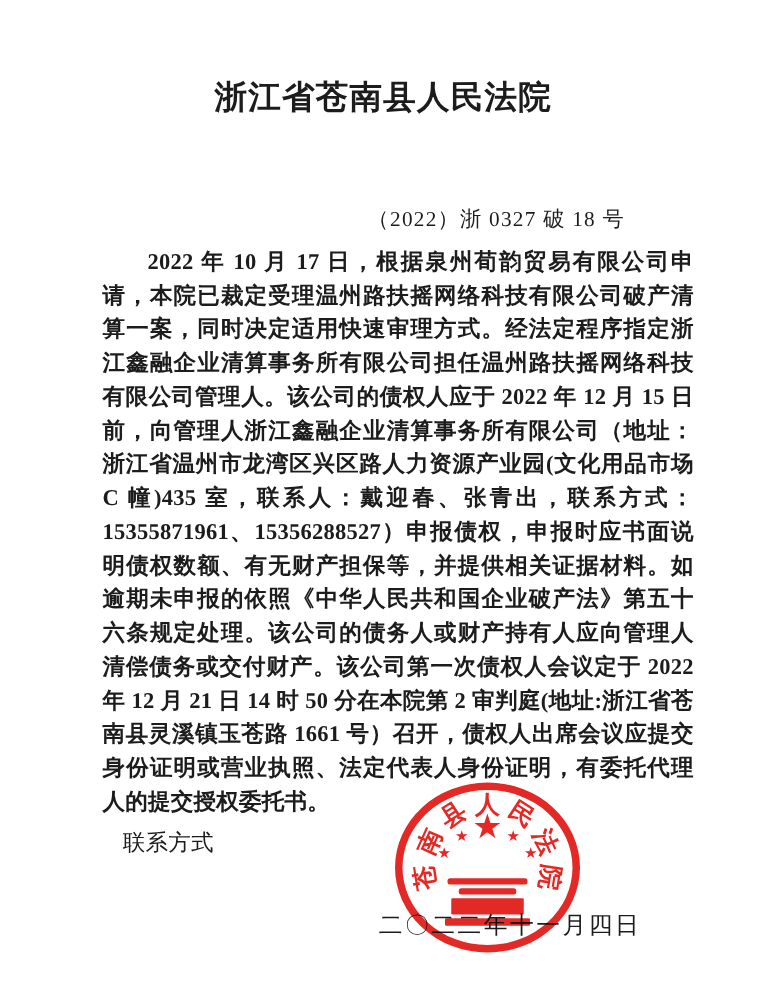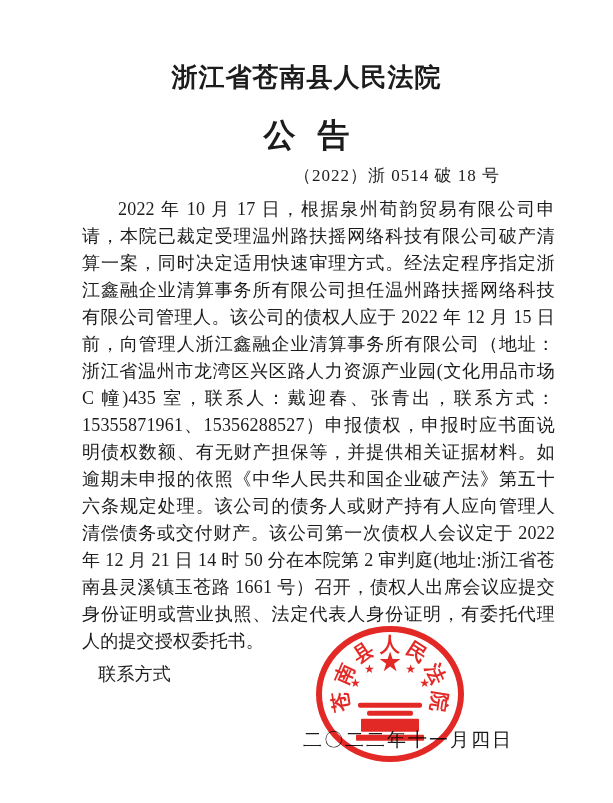--- a/index.html
+++ b/index.html
@@ -20,21 +20,21 @@
   }
   .case-number {
     position:absolute; top:164px; left:0; width:500px;
     text-align:right; font-size:17px; letter-spacing:1px;
   }
   .content {
     position:absolute; top:196px; left:82px; width:473px;
     font-size:18px; line-height:27px; letter-spacing:0.2px;
   }
   .body-text {
-    margin:0; text-align:justify; text-indent:2em;
+    margin:0; text-align:justify; text-indent:2em;font-weight:bold;
   }
   .closing { margin:6px 0 0 0; text-indent:0.9em; }
   .announce-date {
     position:absolute; left:303px; top:727px; z-index:1;
     font-size:19px; letter-spacing:2px; white-space:nowrap;
   }
   .seal {
     position:absolute; left:316px; top:626px; width:148px; height:136px;
     border:6px solid var(--seal-color); border-radius:50%;
     color:var(--seal-color); z-index:2; mix-blend-mode:multiply; opacity:0.95;
@@ -70,23 +70,22 @@
   .gate-wall  { width:58px; height:13px; background:var(--seal-color); margin:3px auto 0; border-radius:1px; }
   .gate-base  { width:68px; height:6px; background:var(--seal-color); margin:3px auto 0; border-radius:1px; }
 </style>
 </head>
 <body>
 
 <div class="page">
 
   <h1 class="court-name">浙江省苍南县人民法院</h1>
 
-  <h2 class="notice-title">公 告</h2>
 
-  <div class="case-number">（2022）浙 0514 破 18 号</div>
+  <div class="case-number">（2022）浙 0327 破 18 号</div>
 
   <div class="content">
     <p class="body-text">2022 年 10 月 17 日，根据泉州荀韵贸易有限公司申请，本院已裁定受理温州路扶摇网络科技有限公司破产清算一案，同时决定适用快速审理方式。经法定程序指定浙江鑫融企业清算事务所有限公司担任温州路扶摇网络科技有限公司管理人。该公司的债权人应于 2022 年 12 月 15 日前，向管理人浙江鑫融企业清算事务所有限公司（地址：浙江省温州市龙湾区兴区路人力资源产业园(文化用品市场 C 幢)435 室，联系人：戴迎春、张青出，联系方式：15355871961、15356288527）申报债权，申报时应书面说明债权数额、有无财产担保等，并提供相关证据材料。如逾期未申报的依照《中华人民共和国企业破产法》第五十六条规定处理。该公司的债务人或财产持有人应向管理人清偿债务或交付财产。该公司第一次债权人会议定于 2022 年 12 月 21 日 14 时 50 分在本院第 2 审判庭(地址:浙江省苍南县灵溪镇玉苍路 1661 号）召开，债权人出席会议应提交身份证明或营业执照、法定代表人身份证明，有委托代理人的提交授权委托书。</p>
     <p class="closing">联系方式</p>
   </div>
 
   <div class="announce-date">二〇二二年十一月四日</div>
 
   <div class="seal">
     <span class="ring-char rc0">苍</span>

